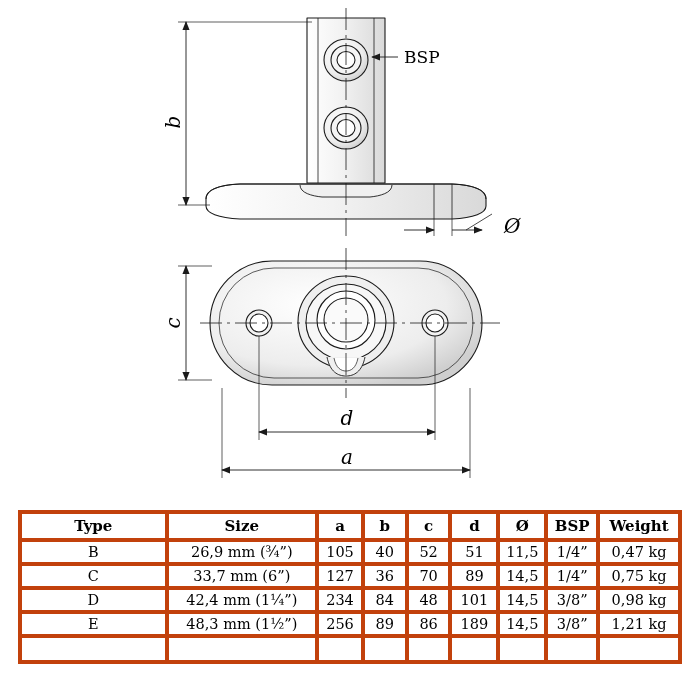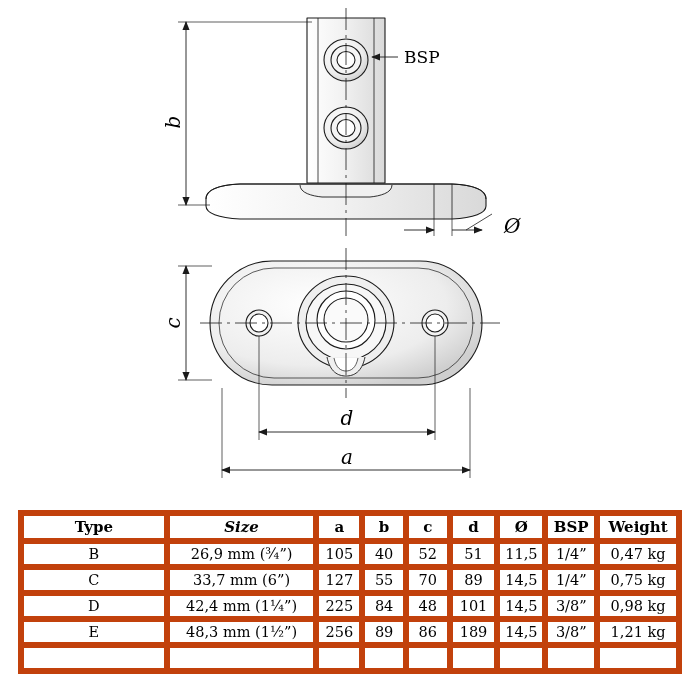--- a/index.html
+++ b/index.html
@@ -42,34 +42,34 @@
   .spec-table {
     position: absolute;
     left: 18px;
     top: 510px;
     width: 664px;
     border-collapse: collapse;
     font-family: "DejaVu Serif", serif;
     font-size: 14.5px;
   }
   .spec-table th, .spec-table td {
-    border: 6px solid #c2410c;
+    border: 4px solid #c2410c;
     text-align: center;
     padding: 2px 3px;
     height: 22px;
     box-sizing: border-box;
     background: #ffffff;
   }
   .spec-table th {
     font-weight: bold;
     font-size: 15px;
     height: 28px;
   }
   .col-type { width: 148px; }
-  .col-size { width: 152px; font-style: italic; }
+  .col-size { width: 152px; }
   .col-a { width: 46px; }
   .col-b { width: 44px; }
   .col-c { width: 44px; }
   .col-d { width: 48px; }
   .col-dia { width: 48px; }
   .col-bsp { width: 52px; }
   .col-weight { width: 82px; }
   .spec-table td.filler { height: 26px; }
 </style>
 </head>
@@ -236,31 +236,31 @@
         <td>52</td>
         <td>51</td>
         <td>11,5</td>
         <td>1/4”</td>
         <td>0,47 kg</td>
       </tr>
       <tr>
         <td>C</td>
         <td>33,7 mm (6”)</td>
         <td>127</td>
-        <td>55</td>
+        <td>36</td>
         <td>70</td>
         <td>89</td>
         <td>14,5</td>
         <td>1/4”</td>
         <td>0,75 kg</td>
       </tr>
       <tr>
         <td>D</td>
         <td>42,4 mm (1¼”)</td>
-        <td>225</td>
+        <td>234</td>
         <td>84</td>
         <td>48</td>
         <td>101</td>
         <td>14,5</td>
         <td>3/8”</td>
         <td>0,98 kg</td>
       </tr>
       <tr>
         <td>E</td>
         <td>48,3 mm (1½”)</td>

